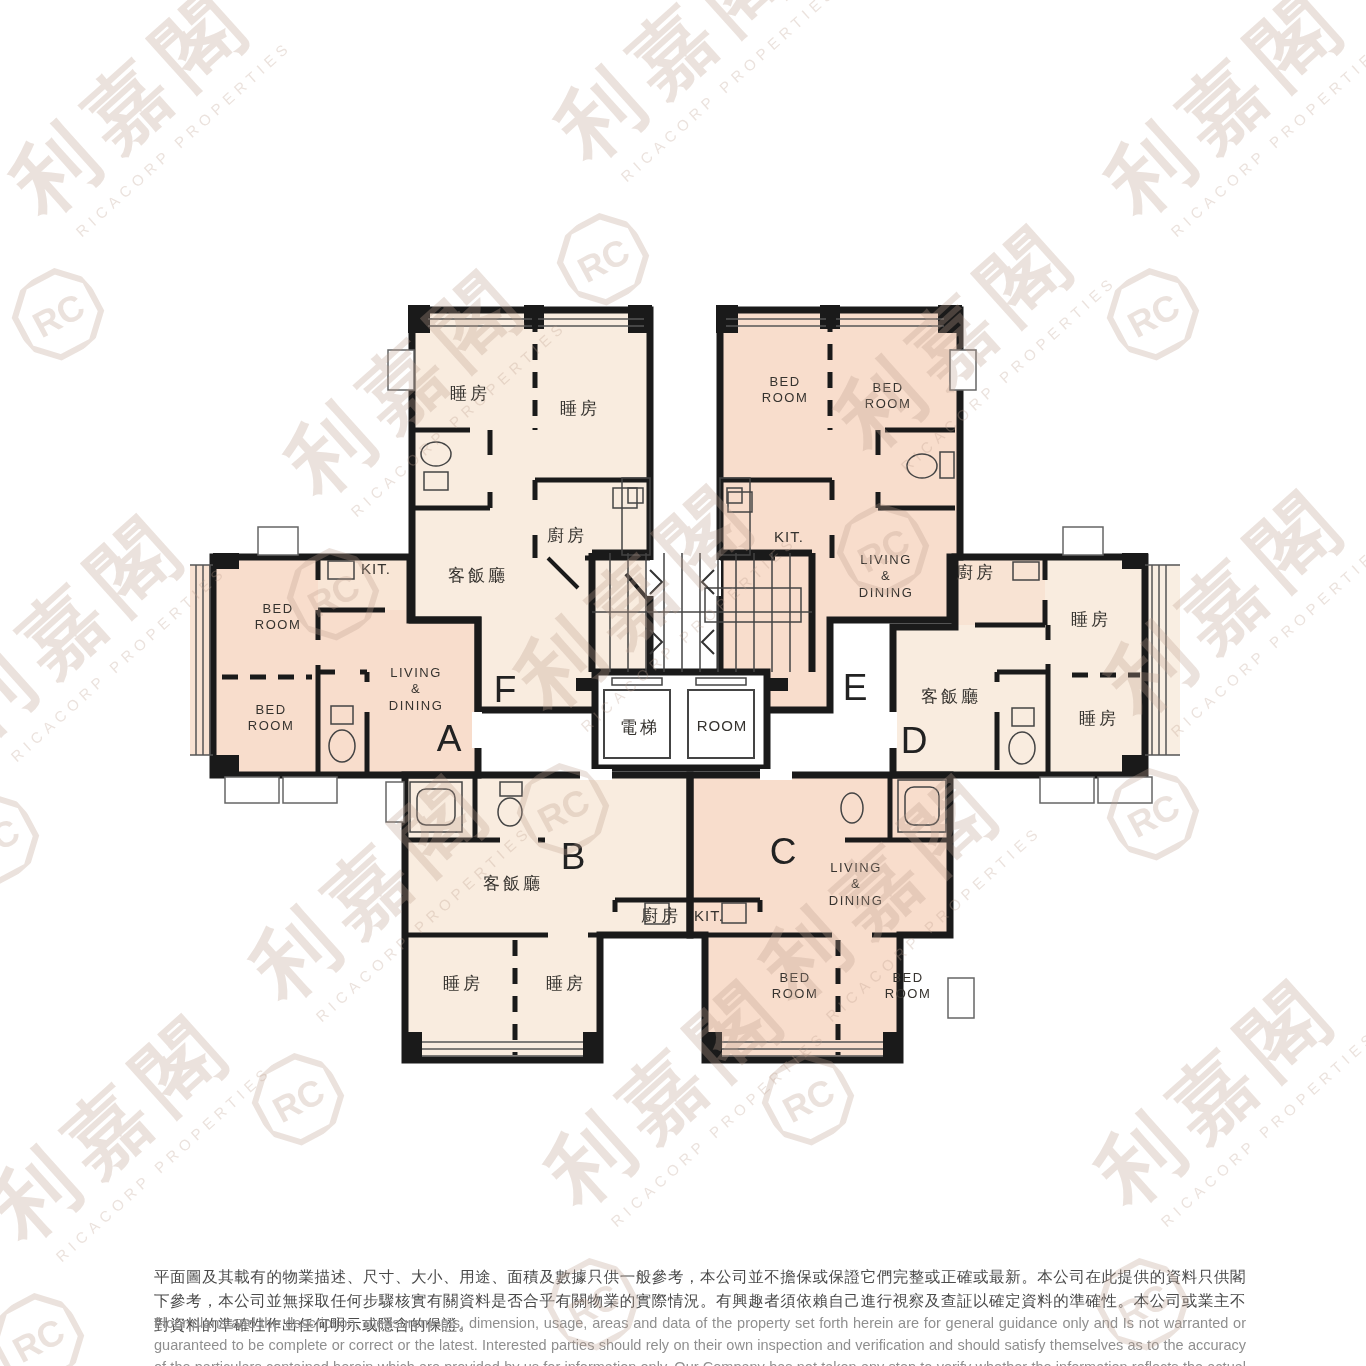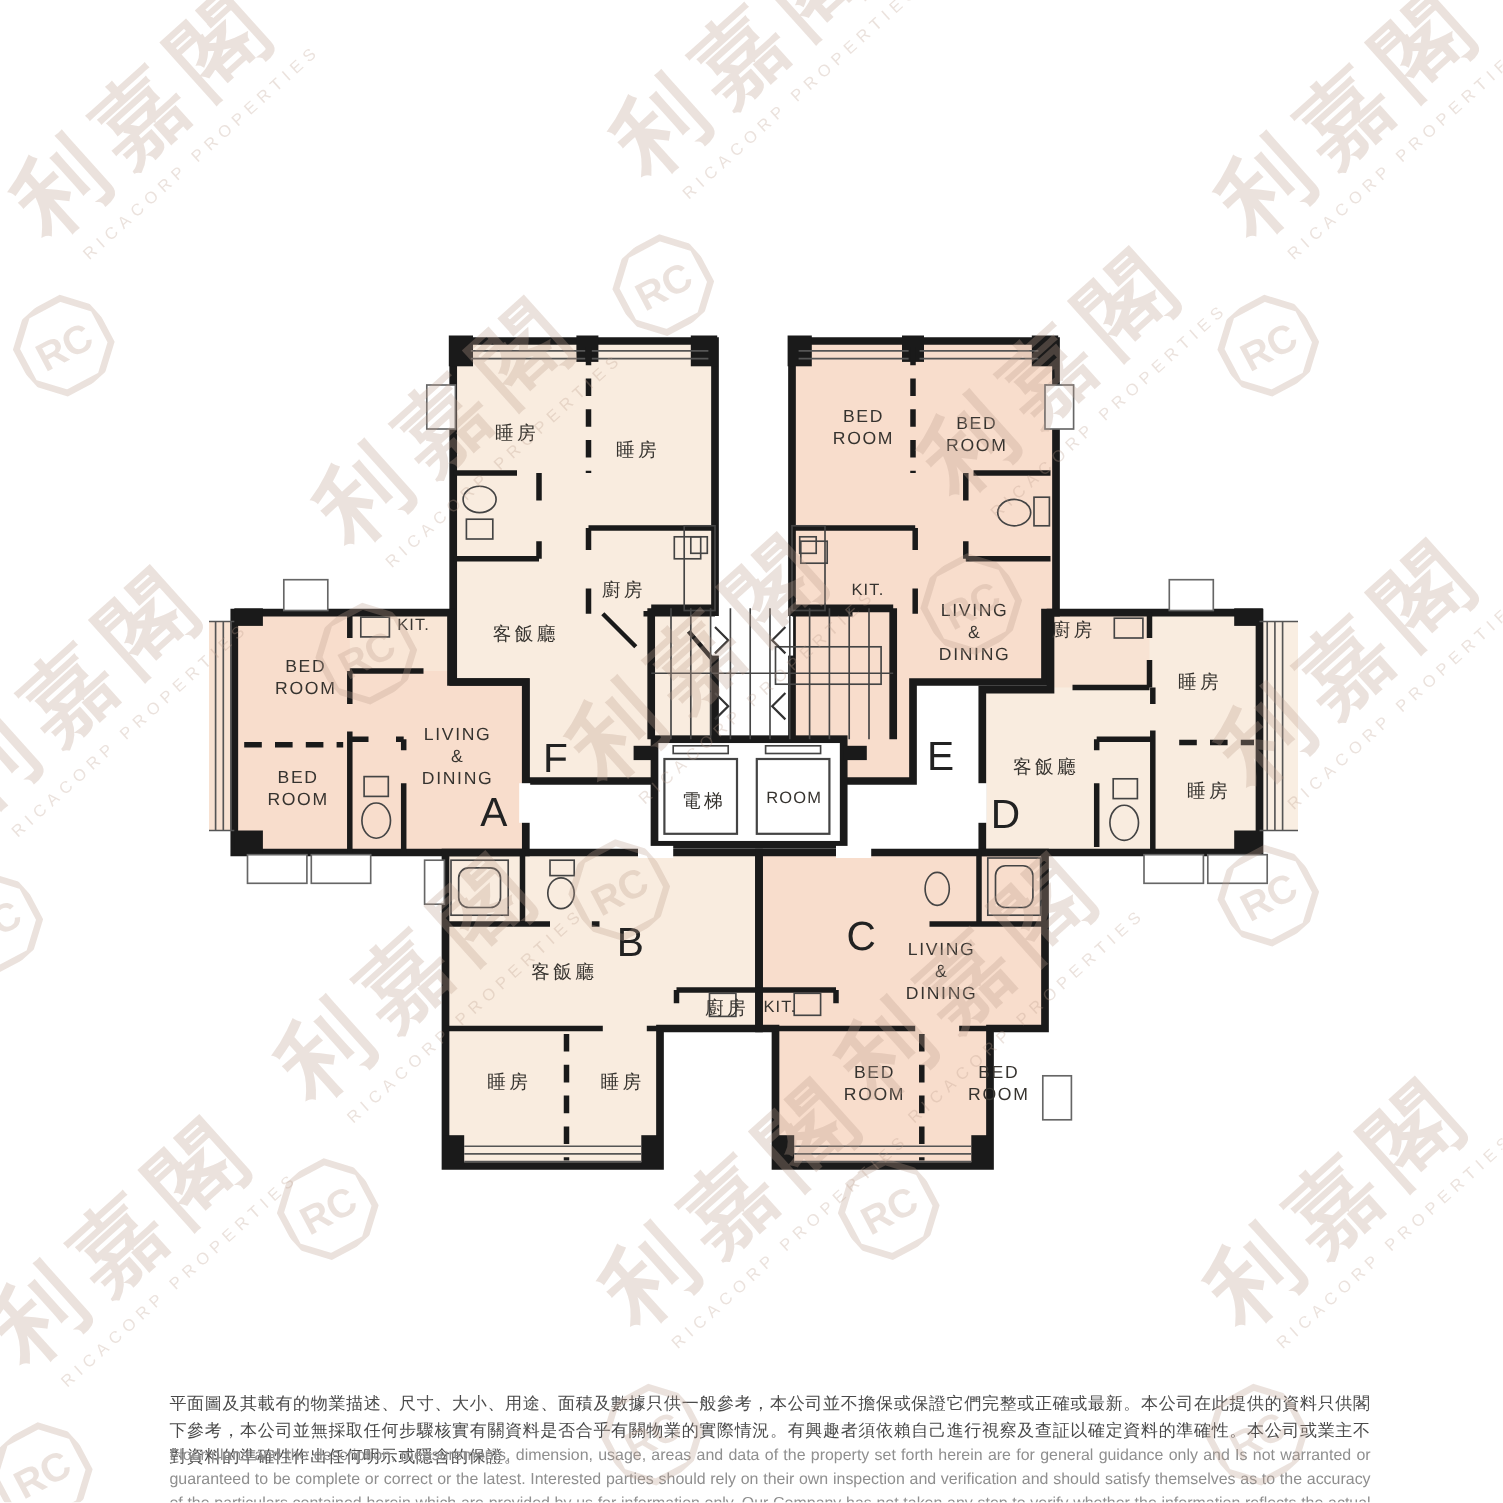--- a/index.html
+++ b/index.html
@@ -1,21 +1,21 @@
 <!DOCTYPE html>
 <html><head>
 <meta charset="utf-8">
 <style>
   html,body{margin:0;padding:0;background:#fff;}
   #stage{position:relative;width:1366px;height:1366px;background:#fff;overflow:hidden;
          font-family:"Liberation Sans",sans-serif;}
   svg{position:absolute;left:0;top:0;}
   
   .rl{position:absolute;transform:translate(-50%,-50%);white-space:pre-line;text-align:center;
-      font-size:16px;line-height:1.25;letter-spacing:1.5px;color:#36332f;}
+      font-size:13px;line-height:1.25;letter-spacing:1.5px;color:#36332f;}
   .zh{font-size:17px;letter-spacing:3px;}
   .sm{font-size:15px;letter-spacing:1px;}
   .letter{font-size:37px;letter-spacing:0;color:#222;}
   
   .wm{position:absolute;width:430px;height:250px;pointer-events:none;z-index:5;
       color:rgba(188,160,144,.30);transform:translate(-50%,-50%) rotate(-42deg);}
   .wm .oct{position:absolute;left:0;top:128px;}
   .wm .zh-big{position:absolute;left:96px;top:8px;font-size:82px;font-weight:700;
       letter-spacing:15px;font-family:"Liberation Serif",serif;}
   .wm .en-small{position:absolute;left:112px;top:116px;font-size:15px;letter-spacing:5.5px;}

